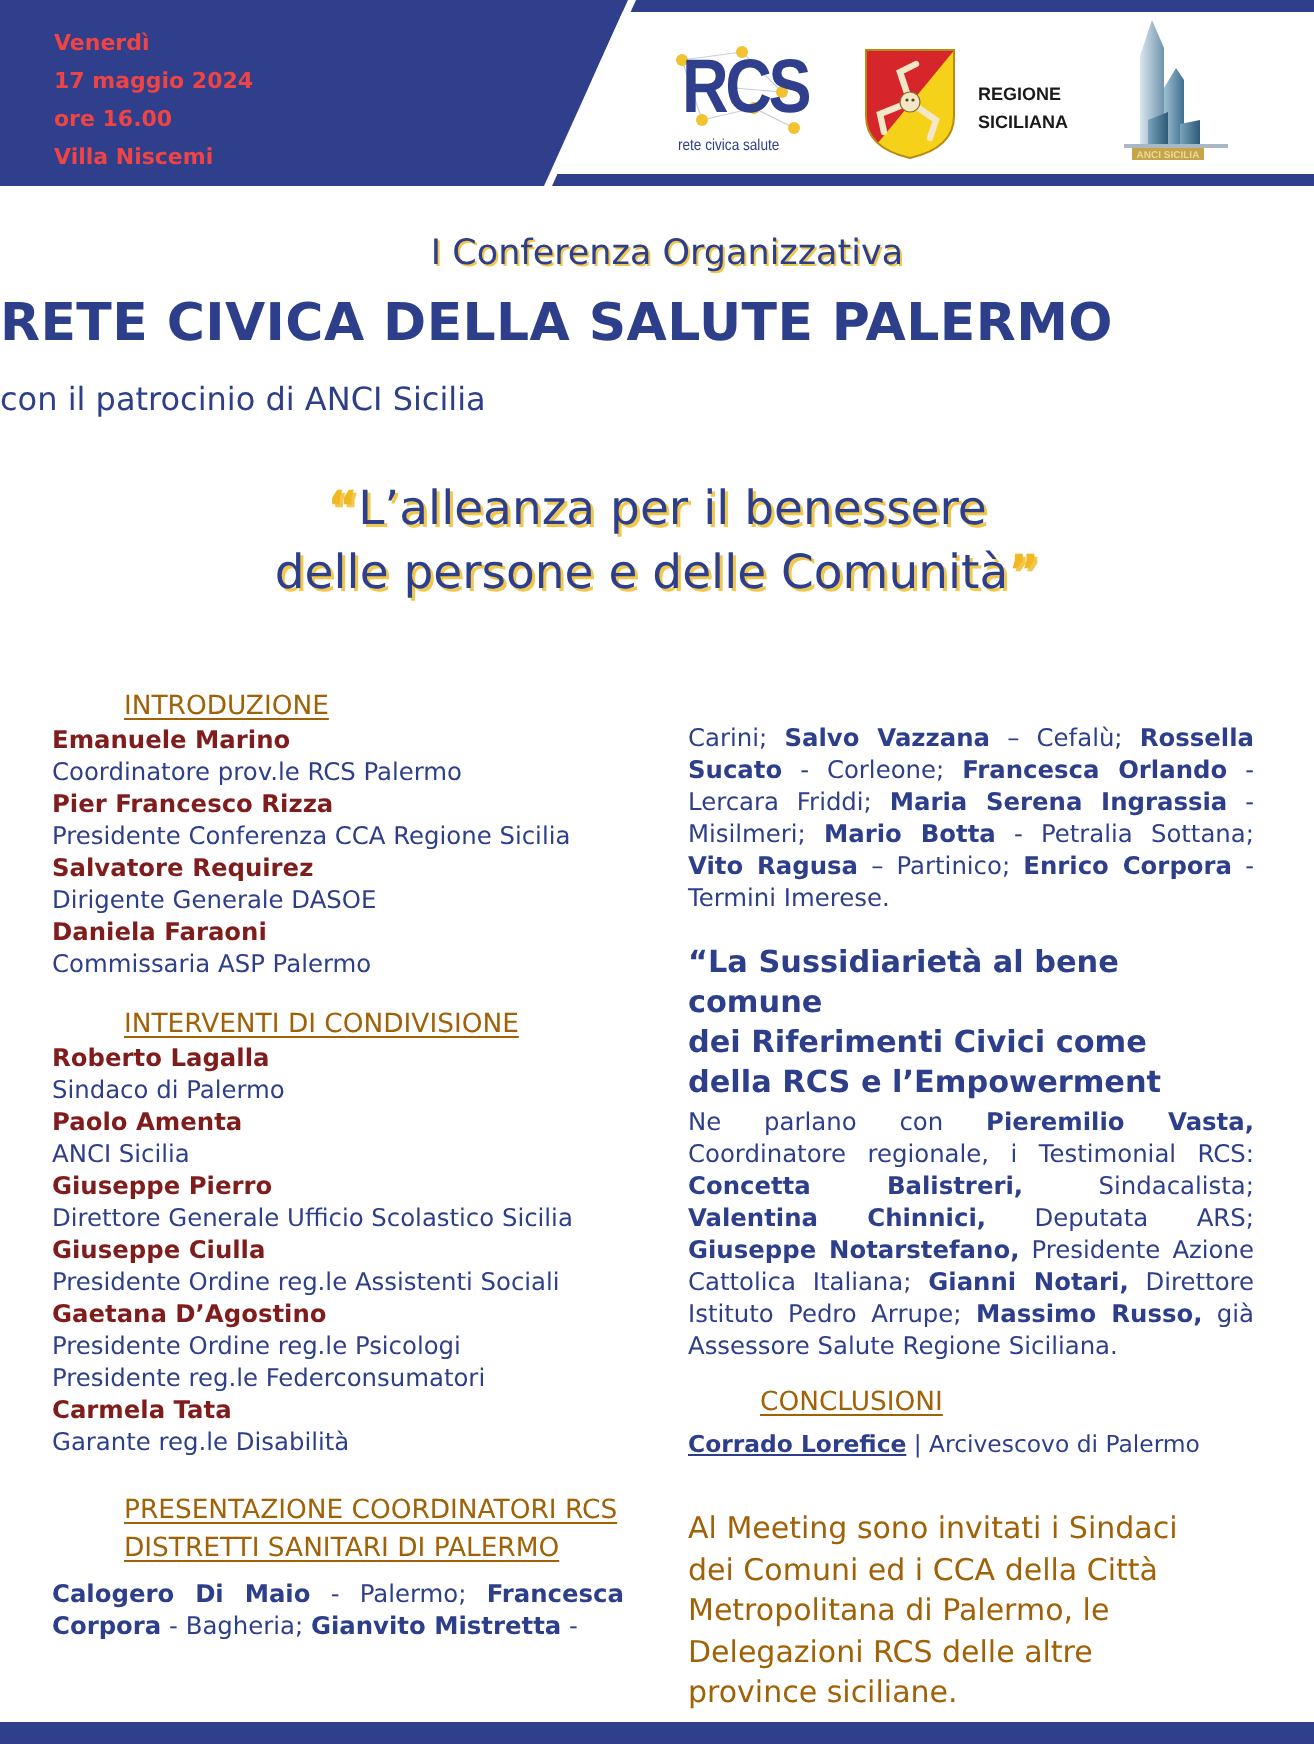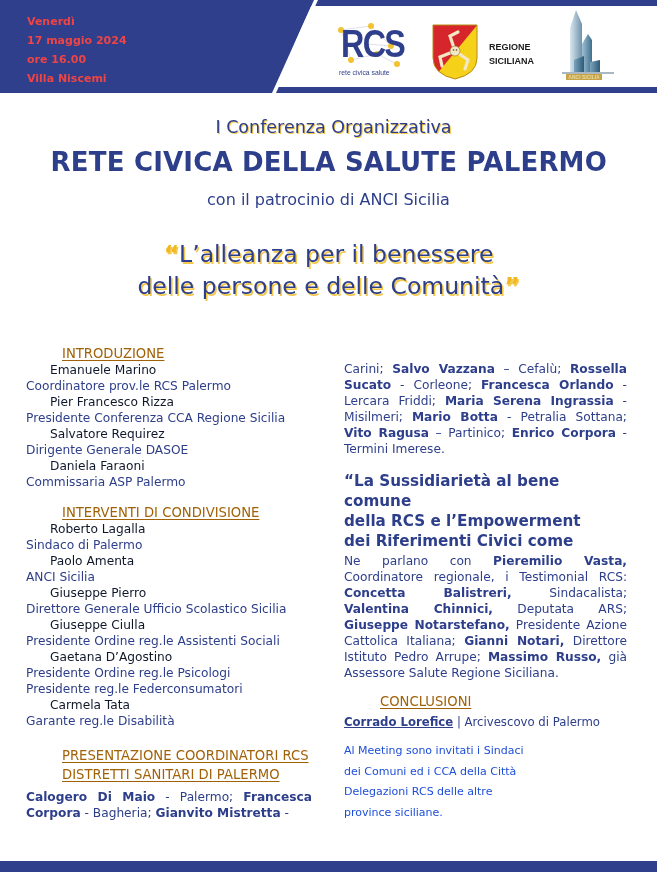--- a/index.html
+++ b/index.html
@@ -47,60 +47,60 @@
     .logo-anci { position: absolute; left: 560px; top: 10px; width: 60px; height: 74px; }
 
     
     .conf-sub {
       position: absolute; top: 117px; left: 0; width: 657px; text-align: center;
       font-size: 17.5px; color: #2d3e8a;
       text-shadow: 1px 1px 0 #f3c84a;
       padding-left: 10px;
     }
     .main-title {
-      position: absolute; top: 147px; left: 0; width: 607px; text-align: right;
+      position: absolute; top: 147px; left: 0; width: 607px; text-align: left;
       font-size: 26px; font-weight: bold; color: #2d3e8a; letter-spacing: 0.2px;
     }
     .patronage {
-      position: absolute; top: 190px; left: 0; width: 657px; text-align: center;
+      position: absolute; top: 190px; left: 0; width: 657px; text-align: left;
       font-size: 16px; color: #2d3e8a;
     }
     .slogan {
       position: absolute; top: 238px; left: 0; width: 657px; text-align: center;
       font-size: 23.5px; line-height: 32px; color: #2d3e8a;
       text-shadow: 1.5px 1.5px 0 #f3c84a;
     }
     .slogan .q { color: #f2b824; font-weight: bold; }
 
     
     .col-left { position: absolute; left: 26px; top: 345px; width: 286px; }
     .col-right { position: absolute; left: 344px; top: 361px; width: 283px; }
 
     .section-head {
       font-size: 13.2px; color: #a16207; text-decoration: underline;
       text-underline-offset: 2px; line-height: 17px; white-space: nowrap; margin-left: 36px;
     }
-    .person-name { font-size: 12.2px; font-weight: normal; color: #0f172a; line-height: 16px; white-space: nowrap; margin-left: 24px; }
+    .person-name { font-size: 12.2px; font-weight: bold; color: #7f1d1d; line-height: 16px; white-space: nowrap; }
     .person-role { font-size: 12.2px; color: #2d3e8a; line-height: 16px; white-space: nowrap; }
     .gap-section { height: 14px; }
 
     .justify-block {
       font-size: 12.2px; line-height: 16px; color: #2d3e8a; text-align: justify;
     }
     .justify-block b { font-weight: bold; }
 
     .quote-title {
       font-size: 15.2px; font-weight: bold; color: #2d3e8a; line-height: 20px;
       margin-top: 14px;
     }
     .concl-head { margin-top: 12px; }
     .concl-line { font-size: 11.7px; line-height: 17px; margin-top: 4px; color: #2d3e8a; white-space: nowrap; }
     .concl-line b { font-weight: bold; text-decoration: underline; }
     .invite {
-      margin-top: 10px; font-size: 11px; line-height: 20.5px; color: #1d4ed8;
+      margin-top: 23px; font-size: 15px; line-height: 20.5px; color: #a16207;
     }
 
     .footer-bar { position: absolute; left: 0; top: 861px; width: 657px; height: 11px; background: #2f3f8c; }
   </style>
 </head>
 <body>
 
 <div class="header">
   <div class="header-left"></div>
   <div class="header-frame">
@@ -246,34 +246,35 @@
   </div>
 </div>
 
 <div class="col-right">
   <div class="justify-block">
     <span>Carini; </span><b>Salvo Vazzana</b><span> – </span><span>Cefalù; </span><b>Rossella Sucato</b><span> - </span><span>Corleone; </span><b>Francesca Orlando</b><span> - </span><span>Lercara Friddi; </span><b>Maria Serena Ingrassia</b><span> - </span><span>Misilmeri; </span><b>Mario Botta</b><span> - </span><span>Petralia Sottana; </span><b>Vito Ragusa</b><span> – </span><span>Partinico; </span><b>Enrico Corpora</b><span> - </span><span>Termini Imerese.</span>
   </div>
 
   <div class="quote-title">
     <div>“La Sussidiarietà al bene comune</div>
+    <div>dei Riferimenti Civici come</div>
     <div>della RCS e l’Empowerment</div>
-    <div>dei Riferimenti Civici come</div>
   </div>
 
   <div class="justify-block" style="margin-top:2px;">
     <span>Ne parlano con </span><b>Pieremilio Vasta,</b><span> Coordinatore regionale, i Testimonial RCS: </span><b>Concetta Balistreri,</b><span> Sindacalista; </span><b>Valentina Chinnici,</b><span> Deputata ARS; </span><b>Giuseppe Notarstefano,</b><span> Presidente Azione Cattolica Italiana; </span><b>Gianni Notari,</b><span> Direttore Istituto Pedro Arrupe; </span><b>Massimo Russo,</b><span> già Assessore Salute Regione Siciliana.</span>
   </div>
 
   <div class="section-head concl-head">CONCLUSIONI</div>
   <div class="concl-line">
     <b>Corrado Lorefice</b><span> | </span><span>Arcivescovo di Palermo</span>
   </div>
 
   <div class="invite">
     <div>Al Meeting sono invitati i Sindaci</div>
     <div>dei Comuni ed i CCA della Città</div>
+    <div>Metropolitana di Palermo, le</div>
     <div>Delegazioni RCS delle altre</div>
     <div>province siciliane.</div>
   </div>
 </div>
 
 <div class="footer-bar"></div>
 
 </body></html>

